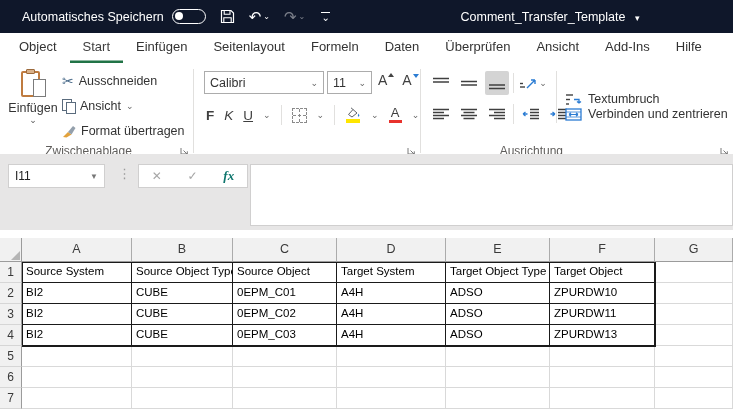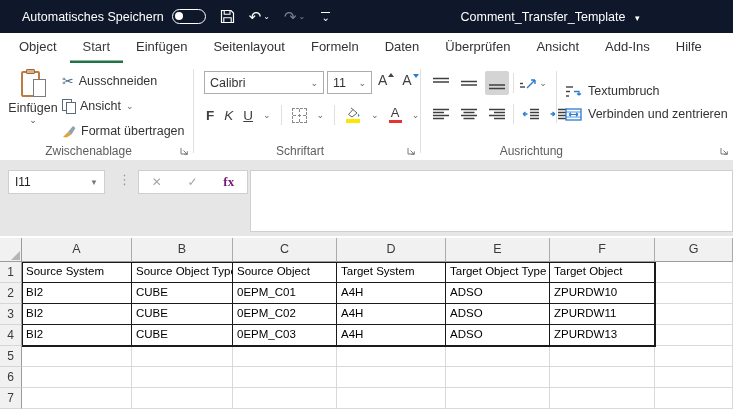--- a/index.html
+++ b/index.html
@@ -73,27 +73,27 @@
   .fontcolor-a { font-size:13px; color:#3f3f3f; line-height:12px; }
   .red-bar { width:13px; height:3.5px; background:#e8322d; margin-top:1px; }
 
   
   .al-row { position:absolute; display:flex; align-items:center; gap:4px; height:26px; }
   .al-btn { width:24px; height:24px; display:flex; align-items:center; justify-content:center; border-radius:2px; }
   .al-btn.sel { background:#d4d4d4; }
   .al-right { position:absolute; left:142px; display:flex; align-items:center; gap:6px; white-space:nowrap; height:24px; }
 
   
-  .fband { position:absolute; left:0; top:160px; width:733px; height:76px; background:#e7e6e6; }
+  .fband { position:absolute; left:0; top:154px; width:733px; height:76px; background:#e7e6e6; }
   .namebox { position:absolute; left:8px; top:10px; width:97px; height:24px; background:#fff; border:1px solid #d0cfcf; display:flex; align-items:center; padding:0 6px; font-size:12px; color:#222; }
   .namebox .chev { margin-left:auto; font-size:8px; color:#777; }
   .grip { position:absolute; left:118px; top:12px; color:#9a9a9a; font-size:13px; }
   .fbtns { position:absolute; left:138px; top:10px; width:110px; height:24px; background:#fff; border:1px solid #d0cfcf; display:flex; align-items:center; justify-content:space-around; }
   .fbtn { color:#a6a6a6; font-size:12px; }
-  .fx { color:#701a75; font-family:"Liberation Serif", serif; font-weight:bold; font-size:13px; }
+  .fx { color:#0f766e; font-family:"Liberation Serif", serif; font-style:italic; font-weight:bold; font-size:13px; }
   .finput { position:absolute; left:250px; top:10px; width:483px; height:62px; background:#fff; border:1px solid #d0cfcf; font-size:12px; padding:3px 6px; }
 
   
   .grid { position:absolute; left:0; top:238px; width:733px; height:171px; background:#fff; }
   .hdr-row { display:flex; height:24px; }
   .corner { width:22px; height:24px; background:#f1f1f1; border-right:1px solid #9b9b9b; border-bottom:1px solid #9b9b9b; position:relative; }
   .corner .tri { position:absolute; right:1px; bottom:1px; width:0; height:0; border-left:9px solid transparent; border-bottom:9px solid #b5b5b5; }
   .ch { height:24px; background:#f1f1f1; border-right:1px solid #ababab; border-bottom:1px solid #9b9b9b; text-align:center; line-height:23px; font-size:12.5px; color:#3a3a3a; }
   .row { display:flex; height:21px; }
   .rh { width:22px; background:#f1f1f1; border-right:1px solid #9b9b9b; border-bottom:1px solid #d6d6d6; text-align:center; line-height:20px; font-size:12px; color:#3a3a3a; }
@@ -230,21 +230,20 @@
             </svg>
           <span class="fill-bar"></span>
         </span>
         <span class="chev">⌄</span>
         <span class="stack-ic">
           <span class="fontcolor-a">A</span>
           <span class="red-bar"></span>
         </span>
         <span class="chev">⌄</span>
       </div>
-      <span class="glabel">Schriftart</span>
       <span class="launcher">
         <svg width="10" height="10" viewBox="0 0 10 10">
             <path d="M2 2 v6 h6" fill="none" stroke="#7a7a7a"></path>
             <path d="M4.5 4.5 L8.3 8.3 M8.3 8.3 v-3 M8.3 8.3 h-3" fill="none" stroke="#7a7a7a"></path>
           </svg>
       </span>
     </div>
 
     <div class="gsep" style="left:420px;"></div>
 
@@ -335,21 +334,21 @@
                 <line x1="8" y1="1.5" x2="17" y2="1.5"></line>
                 <line x1="8" y1="4.5" x2="17" y2="4.5"></line>
                 <line x1="8" y1="7.5" x2="17" y2="7.5"></line>
                 <line x1="8" y1="10.5" x2="17" y2="10.5"></line>
               </g>
               <path d="M0.5 6 H5 M5 6 l-2.5 -2 M5 6 l-2.5 2" fill="none" stroke="#2b7cd3" stroke-width="1.3"></path>
             </svg>
         </span>
       </div>
       <span class="vline" style="position:absolute;left:133px;top:8px;height:52px;"></span>
-      <div class="al-right" style="top:16px;text-align:right;">
+      <div class="al-right" style="top:24px;text-align:right;">
         <svg width="17" height="15" viewBox="0 0 17 15">
             <g stroke="#3f3f3f" stroke-width="1.4">
               <line x1="1" y1="3" x2="8" y2="3"></line>
               <line x1="1" y1="7.5" x2="5" y2="7.5"></line>
               <line x1="1" y1="12" x2="4" y2="12"></line>
             </g>
             <path d="M9 7.5 H14 V11 M14 11 l-2 -1.6 M14 11 l2 -1.6" fill="none" stroke="#2b7cd3" stroke-width="1.3"></path>
           </svg>
         <span>Textumbruch</span>
       </div>

